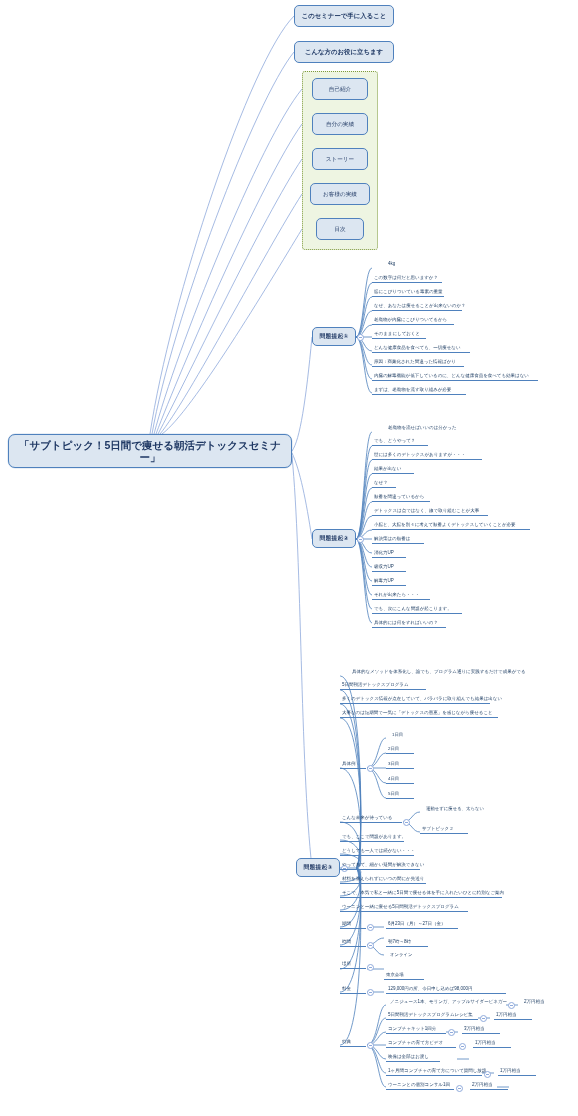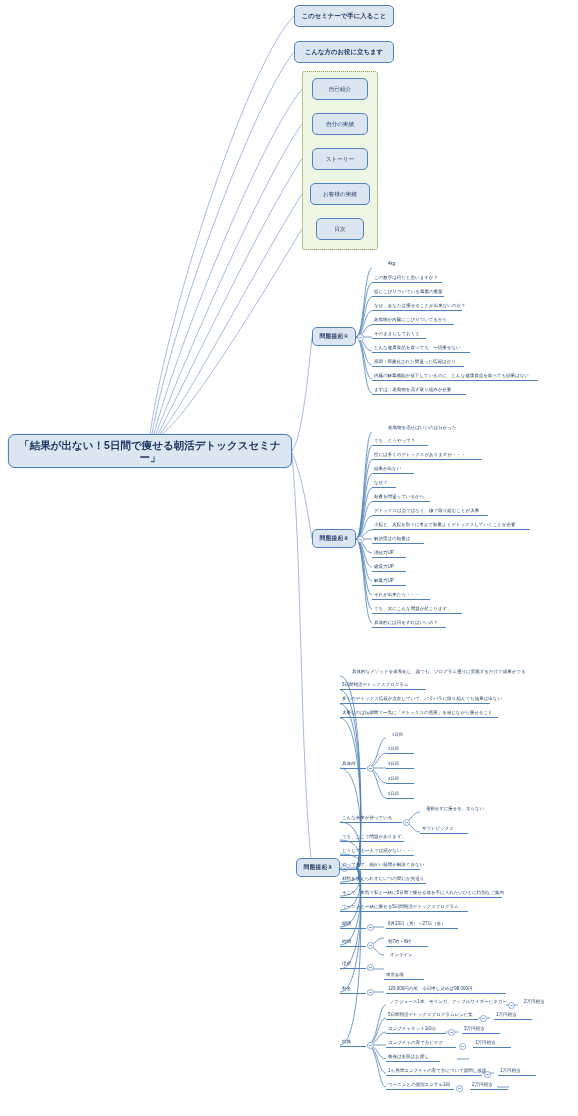--- a/index.html
+++ b/index.html
@@ -155,21 +155,21 @@
 
       <path d="M506,1005 L518,1005"></path>
       <path d="M478,1018 L490,1018"></path>
       <path d="M446,1032 L458,1032"></path>
       <path d="M457,1059 L469,1059"></path>
       <path d="M497,1087 L509,1087"></path>
       <path d="M482,1073 L494,1073"></path>
     </g>
   </svg>
 
-  <div class="node-box root">「結果が出ない！5日間で痩せる朝活デトックスセミナー」</div>
+  <div class="node-box root">「サブトピック！5日間で痩せる朝活デトックスセミナー」</div>
 
   <div class="group-box"></div>
 
   <div class="node-box topic" style="left:294px;top:5px;width:100px;height:22px;">このセミナーで手に入ること</div>
   <div class="node-box topic" style="left:294px;top:41px;width:100px;height:22px;">こんな方のお役に立ちます</div>
 
   <div class="node-box chapter" style="left:312px;top:78px;width:56px;height:22px;">自己紹介</div>
   <div class="node-box chapter" style="left:312px;top:113px;width:56px;height:22px;">自分の実績</div>
   <div class="node-box chapter" style="left:312px;top:148px;width:56px;height:22px;">ストーリー</div>
   <div class="node-box chapter" style="left:310px;top:183px;width:60px;height:22px;">お客様の実績</div>

